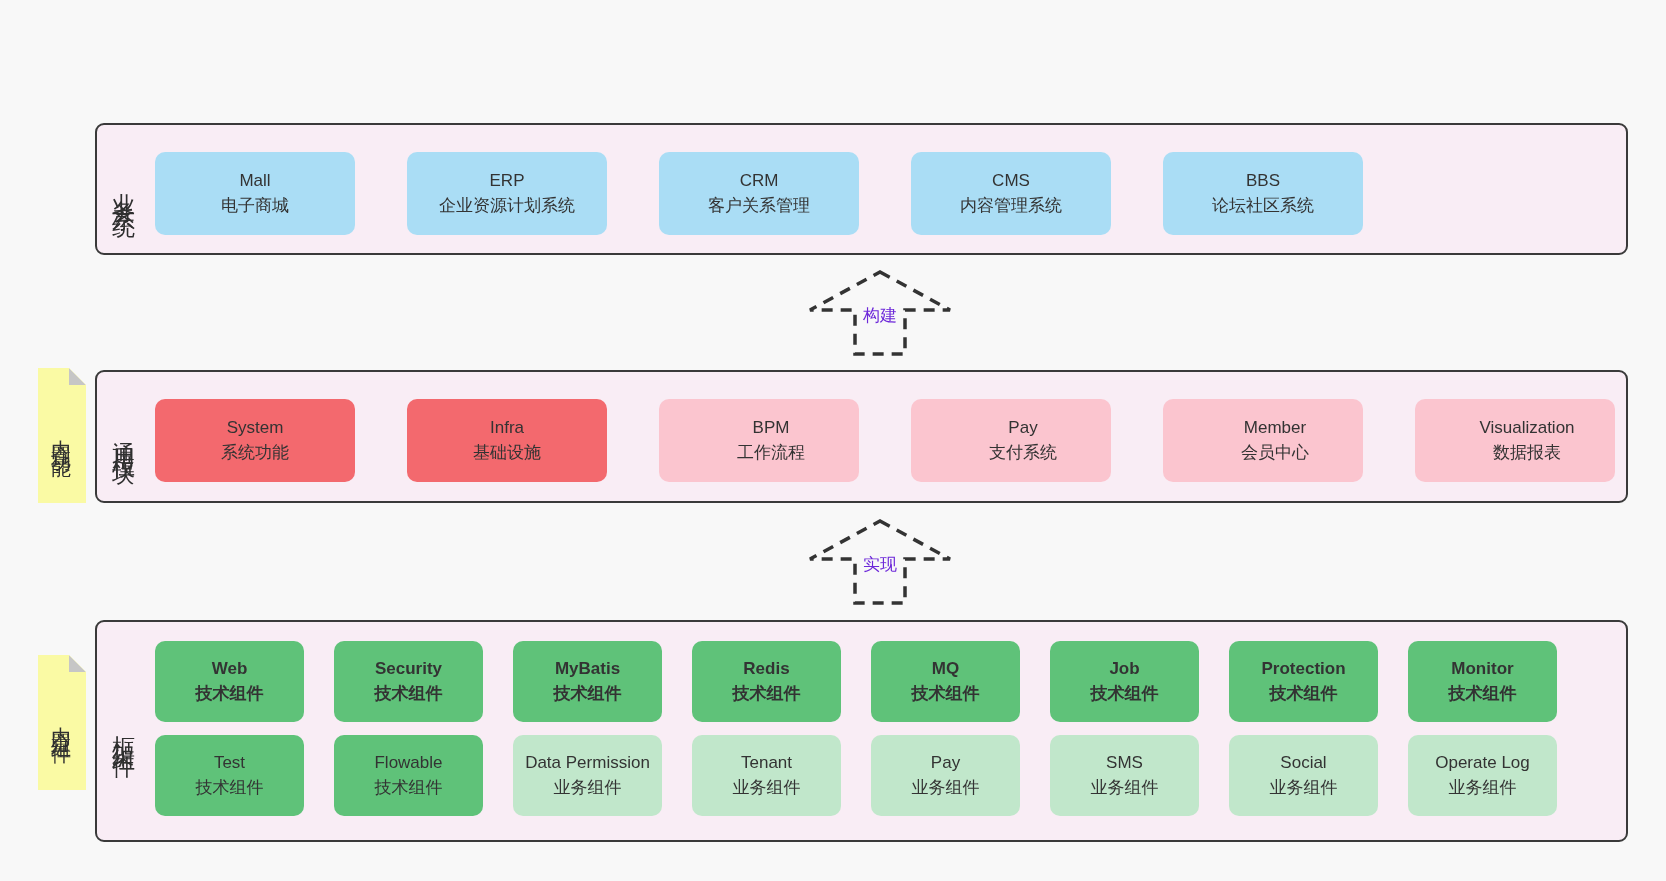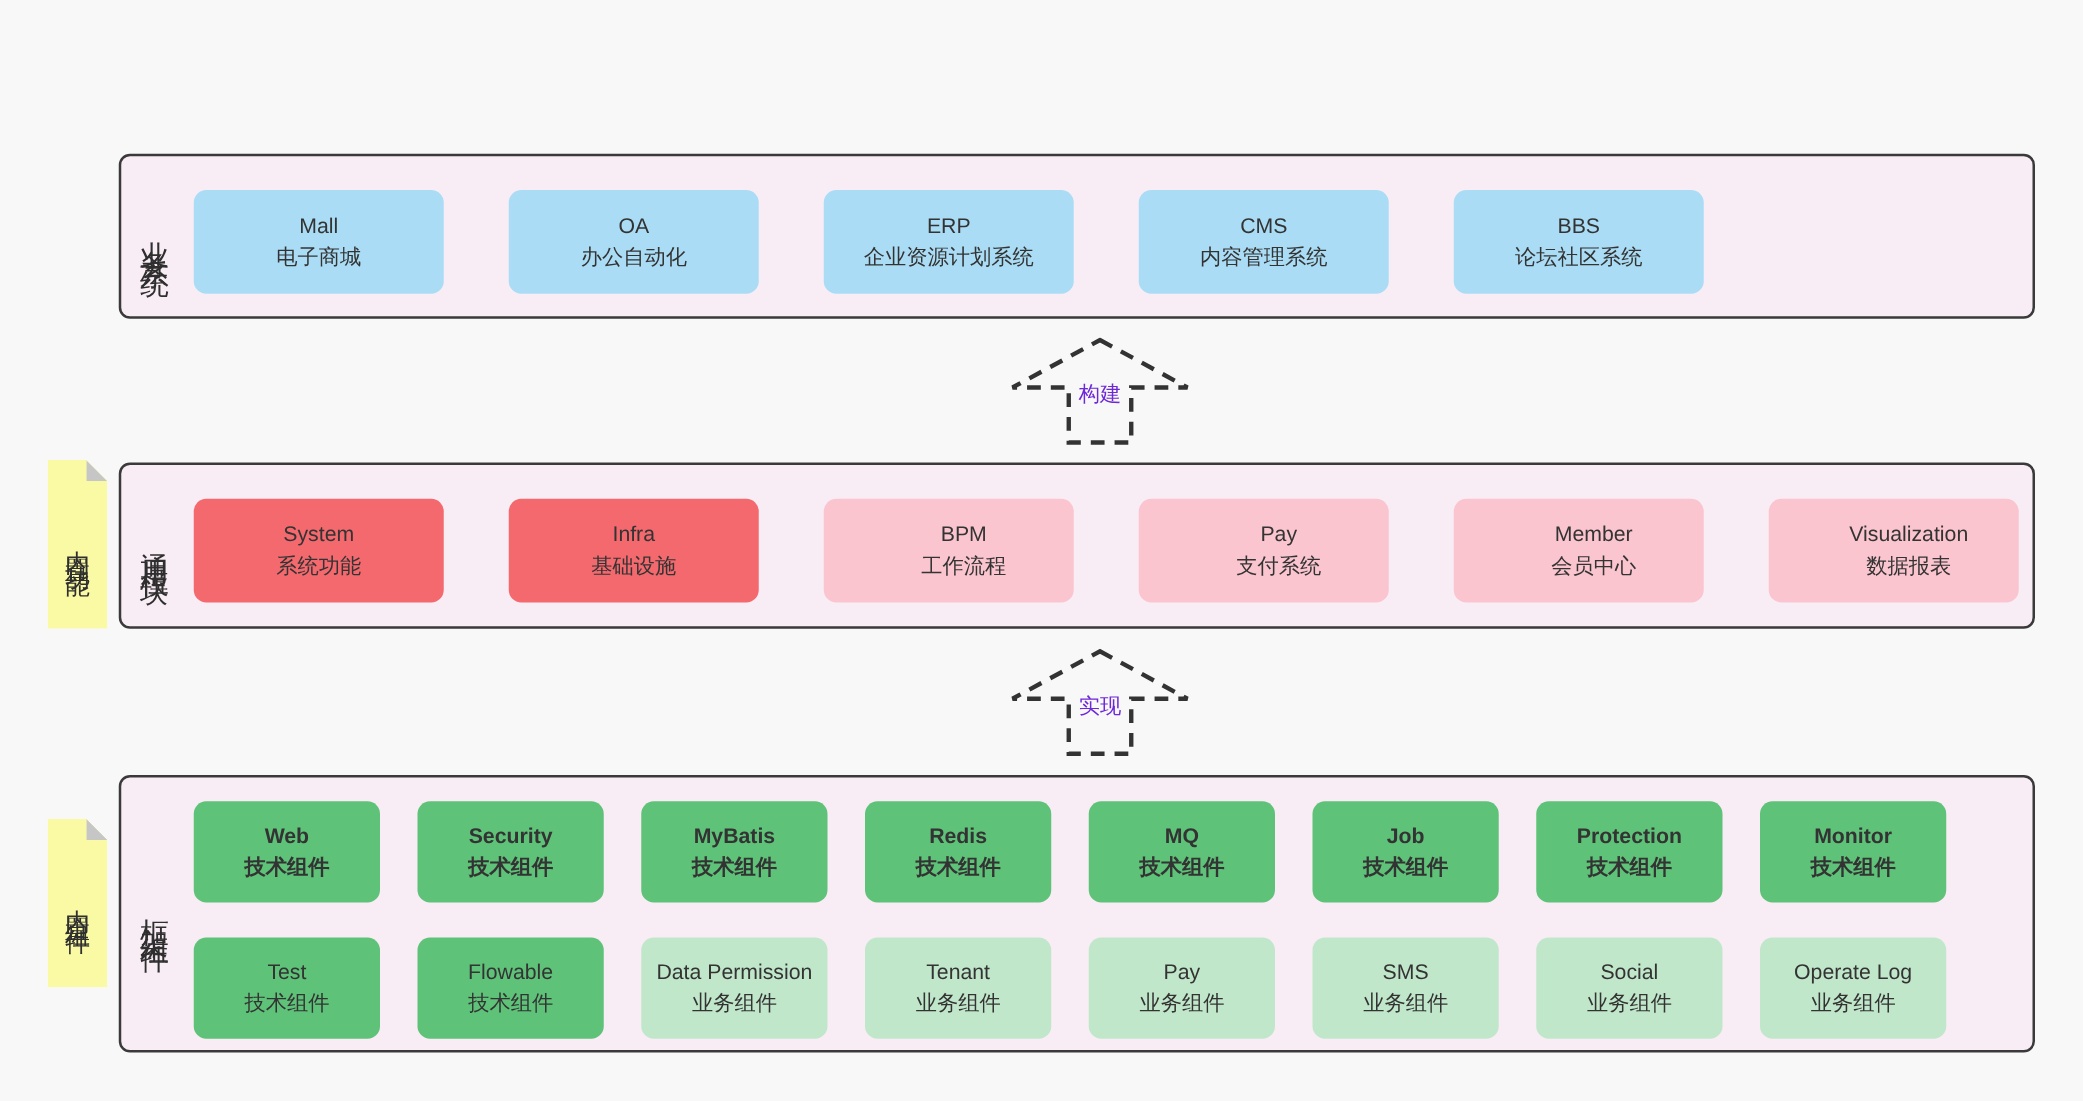--- a/index.html
+++ b/index.html
@@ -42,21 +42,21 @@
   }
 
   .box-row {
     position: absolute;
     left: 58px;
     display: flex;
   }
   .row-6 { gap: 52px; top: 27px; }
   .row-8 { gap: 30px; }
   .row-8.first  { top: 19px; font-weight: bold; }
-  .row-8.second { top: 128px; }
+  .row-8.second { top: 113px; }
 
   .box {
     box-sizing: border-box;
     border-radius: 10px;
     display: flex;
     flex-direction: column;
     justify-content: center;
     align-items: center;
     text-align: center;
     font-size: 17px;
@@ -129,26 +129,26 @@
 <div class="stage">
 
   <div class="panel panel-business">
     <div class="v-label">业务系统</div>
     <div class="box-row row-6">
       <div class="box blue">
         <span>Mall</span>
         <span>电子商城</span>
       </div>
       <div class="box blue">
-        <span>OA</span>
-        <span>办公自动化</span>
-      </div>
-      <div class="box blue">
         <span>ERP</span>
         <span>企业资源计划系统</span>
+      </div>
+      <div class="box blue">
+        <span>CRM</span>
+        <span>客户关系管理</span>
       </div>
       <div class="box blue">
         <span>CMS</span>
         <span>内容管理系统</span>
       </div>
       <div class="box blue">
         <span>BBS</span>
         <span>论坛社区系统</span>
       </div>
     </div>

